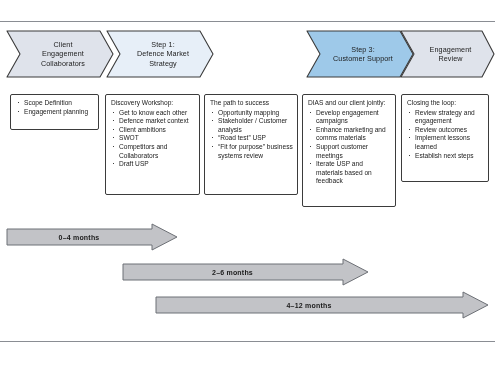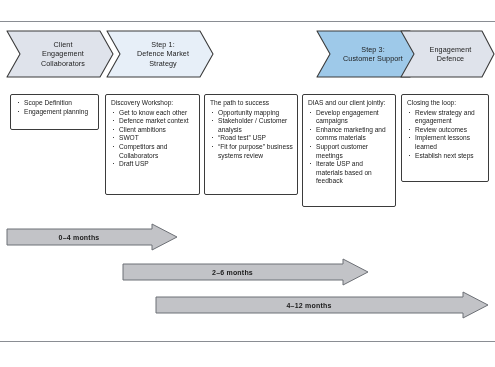--- a/index.html
+++ b/index.html
@@ -156,37 +156,37 @@
         <path id="chevshape1" d="M1,1 L94,1 L107,24 L94,47 L1,47 L14,24 Z" fill="#e7eff8" stroke="#3b3b3b" stroke-width="1.1" stroke-linejoin="round"></path>
       </svg>
       <div class="chev-label">
         <span>Step 1:</span>
         <span>Defence Market</span>
         <span>Strategy</span>
       </div>
     </div>
 
 
-    <div class="chev" id="chev3" style="left: 316px; width: 108px;">
+    <div class="chev" id="chev3" style="left: 306px; width: 108px;">
       <svg width="108" height="48" viewBox="0 0 108 48">
         <path id="chevshape3" d="M1,1 L94,1 L107,24 L94,47 L1,47 L14,24 Z" fill="#9ec9e9" stroke="#3b3b3b" stroke-width="1.1" stroke-linejoin="round"></path>
       </svg>
       <div class="chev-label">
         <span>Step 3:</span>
         <span>Customer Support</span>
       </div>
     </div>
 
     <div class="chev" id="chev4" style="left: 400px; width: 95px;">
       <svg width="95" height="48" viewBox="0 0 95 48">
         <path id="chevshape4" d="M1,1 L82,1 L94,24 L82,47 L1,47 L14,24 Z" fill="#dfe3eb" stroke="#3b3b3b" stroke-width="1.1" stroke-linejoin="round"></path>
       </svg>
       <div class="chev-label">
         <span>Engagement</span>
-        <span>Defence</span>
+        <span>Review</span>
       </div>
     </div>
 
   </div>
 
   <div class="boxes">
 
     <div class="dbox" id="box0" style="left: 10px; width: 89px; height: 36px;">
       <ul>
         <li>Scope Definition</li>

